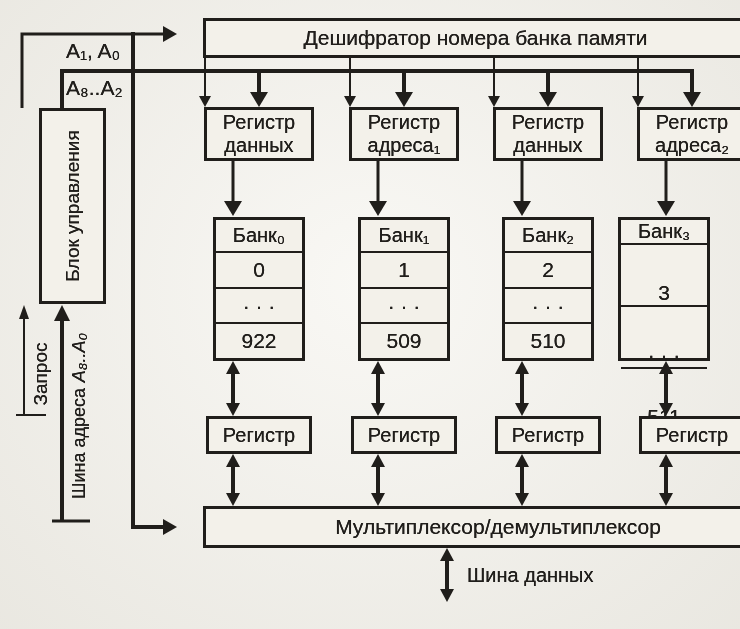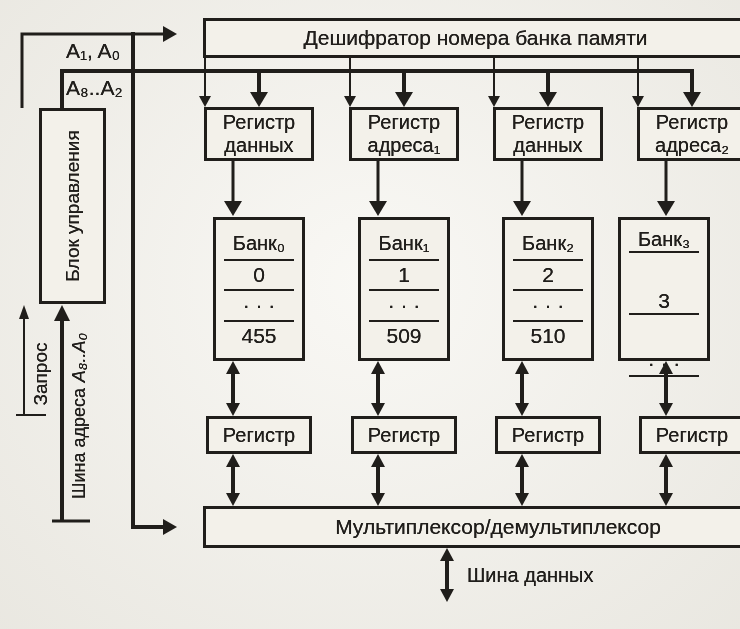--- a/index.html
+++ b/index.html
@@ -25,21 +25,21 @@
     position:absolute;border:3px solid var(--ink);background:var(--paper);
     display:flex;align-items:center;justify-content:center;text-align:center;
     text-shadow:0 0 .5px currentColor;
     margin-left:26px;
   }
   .decoder{left:177px;top:18px;width:545px;height:40px;font-size:21px;}
   .mux{left:177px;top:506px;width:590px;height:42px;font-size:21px;}
   .control{left:13px;top:108px;width:67px;height:196px;}
   .areg{top:107px;width:110px;height:54px;font-size:20px;line-height:1.15;flex-direction:column;}
   .dreg{top:416px;width:106px;height:38px;font-size:20px;}
-  .bank{top:217px;width:92px;height:144px;flex-direction:column;align-items:stretch;justify-content:flex-start;padding:8px;}
+  .bank{top:217px;width:92px;height:144px;flex-direction:column;align-items:stretch;justify-content:flex-start;padding:0;}
   .bank-title{height:33px;border-bottom:2.5px solid var(--ink);display:flex;align-items:center;justify-content:center;font-size:20px;}
   .bank-cell{flex:1;border-bottom:2.5px solid var(--ink);display:flex;align-items:center;justify-content:center;font-size:21px;}
   .bank-cell:last-child{border-bottom:none;}
   .vtext{
     position:absolute;left:50%;top:50%;
     transform:translate(-50%,-50%) rotate(-90deg);
     white-space:nowrap;font-size:19px;text-shadow:0 0 .5px currentColor;
   }
   .vlabel{
     position:absolute;transform:translate(-50%,-50%) rotate(-90deg);
@@ -178,21 +178,21 @@
   </div>
   <div class="box areg" style="left:611px;">
     <span>Регистр</span>
     <span>адреса₂</span>
   </div>
 
   <div class="box bank" style="left:187px;">
     <div class="bank-title">Банк₀</div>
     <div class="bank-cell">0</div>
     <div class="bank-cell">· · ·</div>
-    <div class="bank-cell">455</div>
+    <div class="bank-cell">922</div>
   </div>
   <div class="box bank" style="left:332px;">
     <div class="bank-title">Банк₁</div>
     <div class="bank-cell">1</div>
     <div class="bank-cell">· · ·</div>
     <div class="bank-cell">509</div>
   </div>
   <div class="box bank" style="left:476px;">
     <div class="bank-title">Банк₂</div>
     <div class="bank-cell">2</div>

